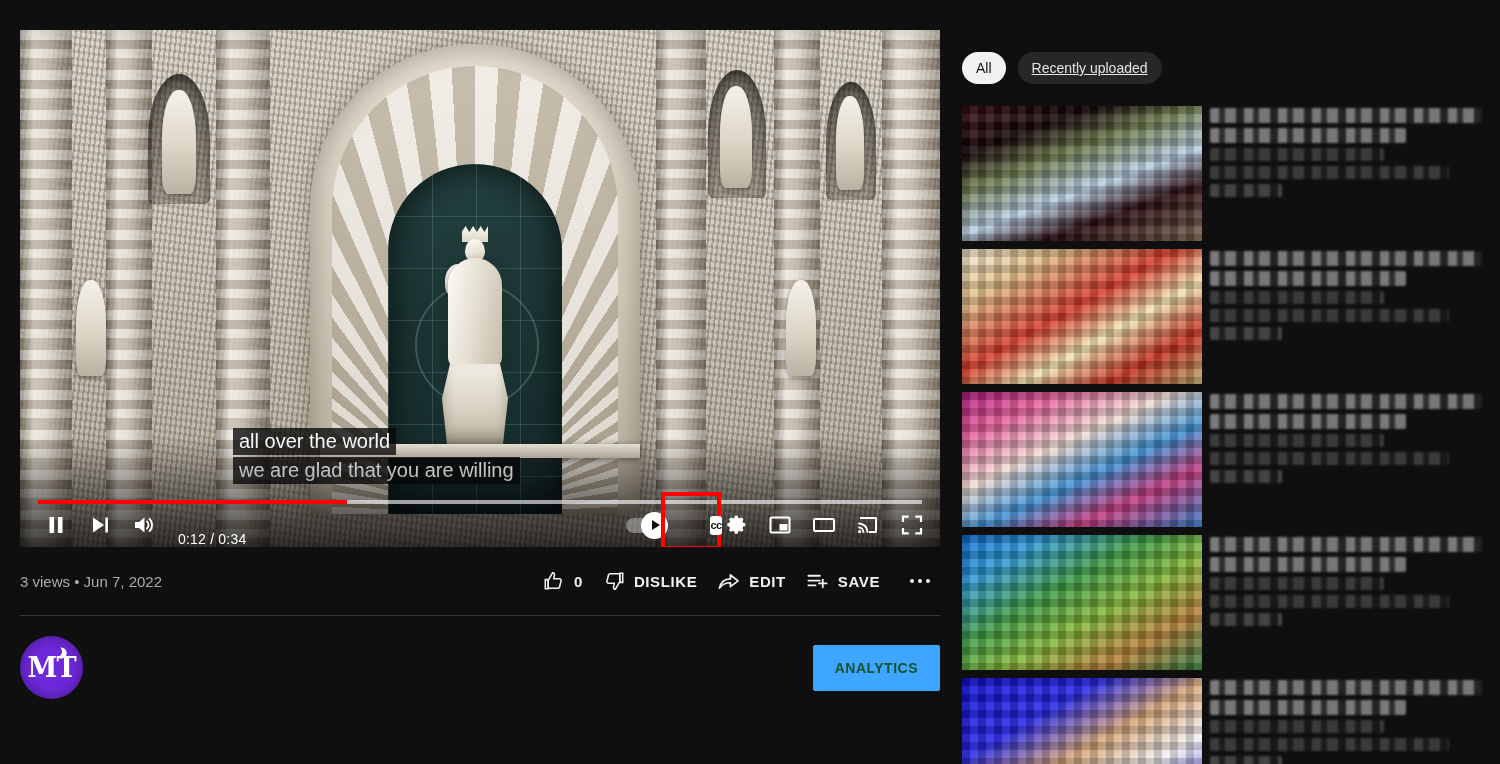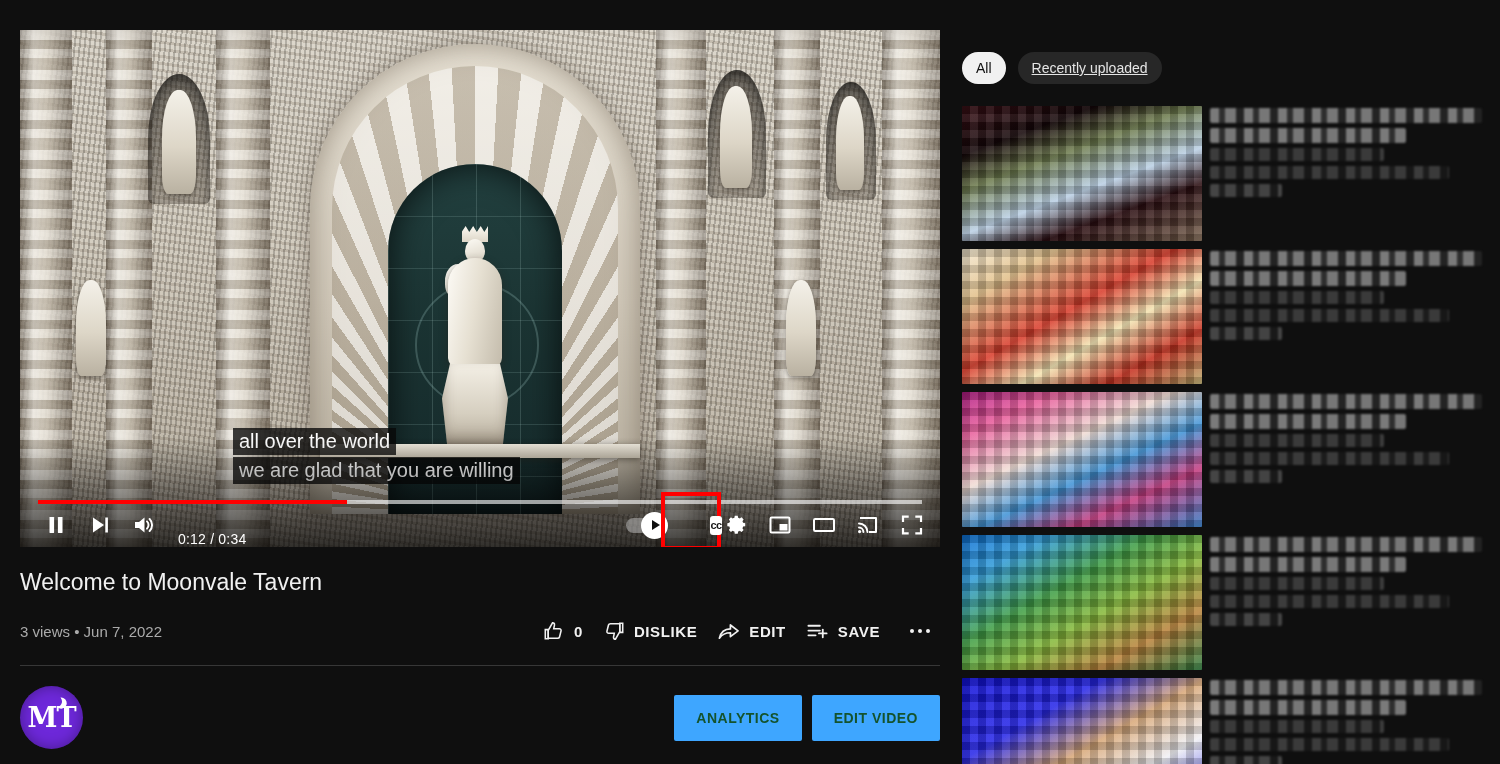--- a/index.html
+++ b/index.html
@@ -325,21 +325,20 @@
             <path d="M4 9V4.6h4.6"></path>
               <path d="M22 9V4.6h-4.6"></path>
             <path d="M4 17v4.4h4.6"></path>
               <path d="M22 17v4.4h-4.6"></path>
           </svg>
         </div>
 
       </div>
     </div>
 
-    <div id="title">Welcome to Moonvale Tavern</div>
 
     <div id="meta-row">
       <div id="meta-text">3 views • Jun 7, 2022</div>
 
       <div id="actions">
 
         <div class="act">
           <svg width="22" height="22" viewBox="0 0 24 24" fill="none" stroke="#f1f1f1" stroke-width="1.7" aria-hidden="true">
             <path d="M2.5 10.5h3.2v10H2.5z"></path>
             <path d="M5.7 11.2 10.4 3c1.5 0 2.4 1 2.1 2.5l-.8 4h6.1c1.3 0 2.2 1.2 1.9 2.4l-1.7 6.6c-.25 1-1.1 1.5-2.1 1.5H5.7z"></path>
@@ -386,21 +385,20 @@
 
     <div id="divider"></div>
 
     <div id="channel-row">
       <div id="avatar" style="background: #6d28d9;">
         <span class="moon"></span>
         <span class="mt">MT</span>
       </div>
       <div id="channel-buttons">
         <button class="blue-btn" style="background: rgb(62, 166, 255);">ANALYTICS</button>
-        <button class="blue-btn" style="background: rgb(62, 166, 255);">EDIT VIDEO</button>
       </div>
     </div>
 
   </div>
 
   <div id="sidebar">
 
     <div id="chips">
       <div class="chip active">All</div>
       <div class="chip idle">Recently uploaded</div>

